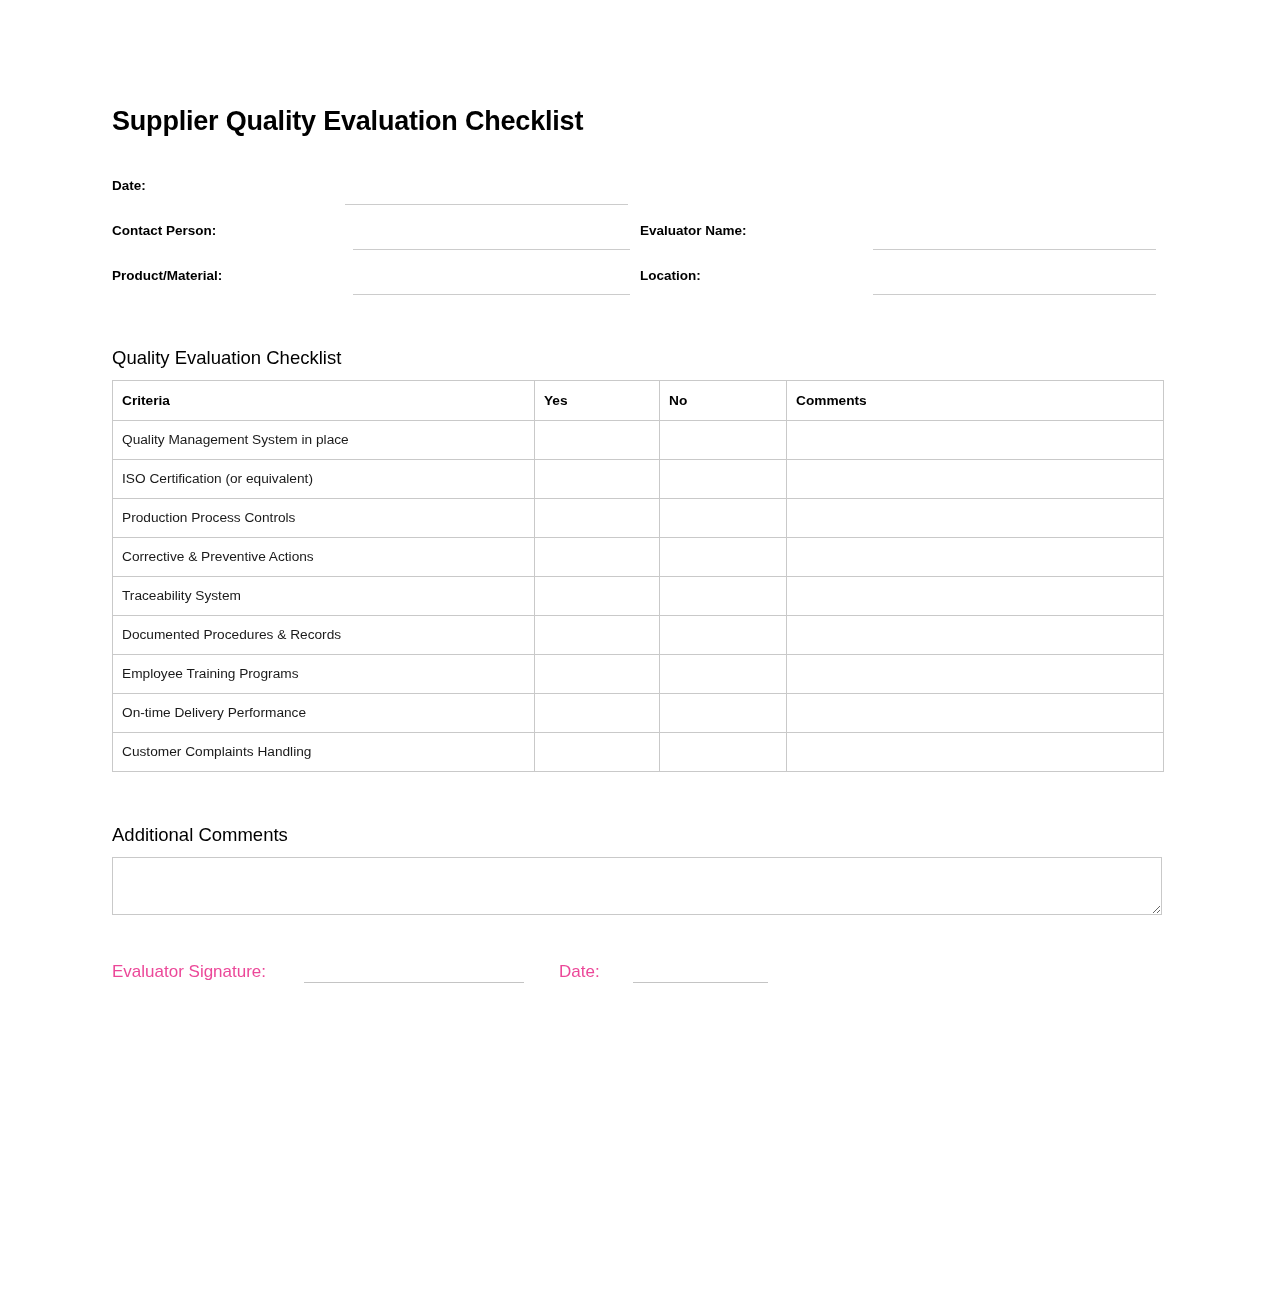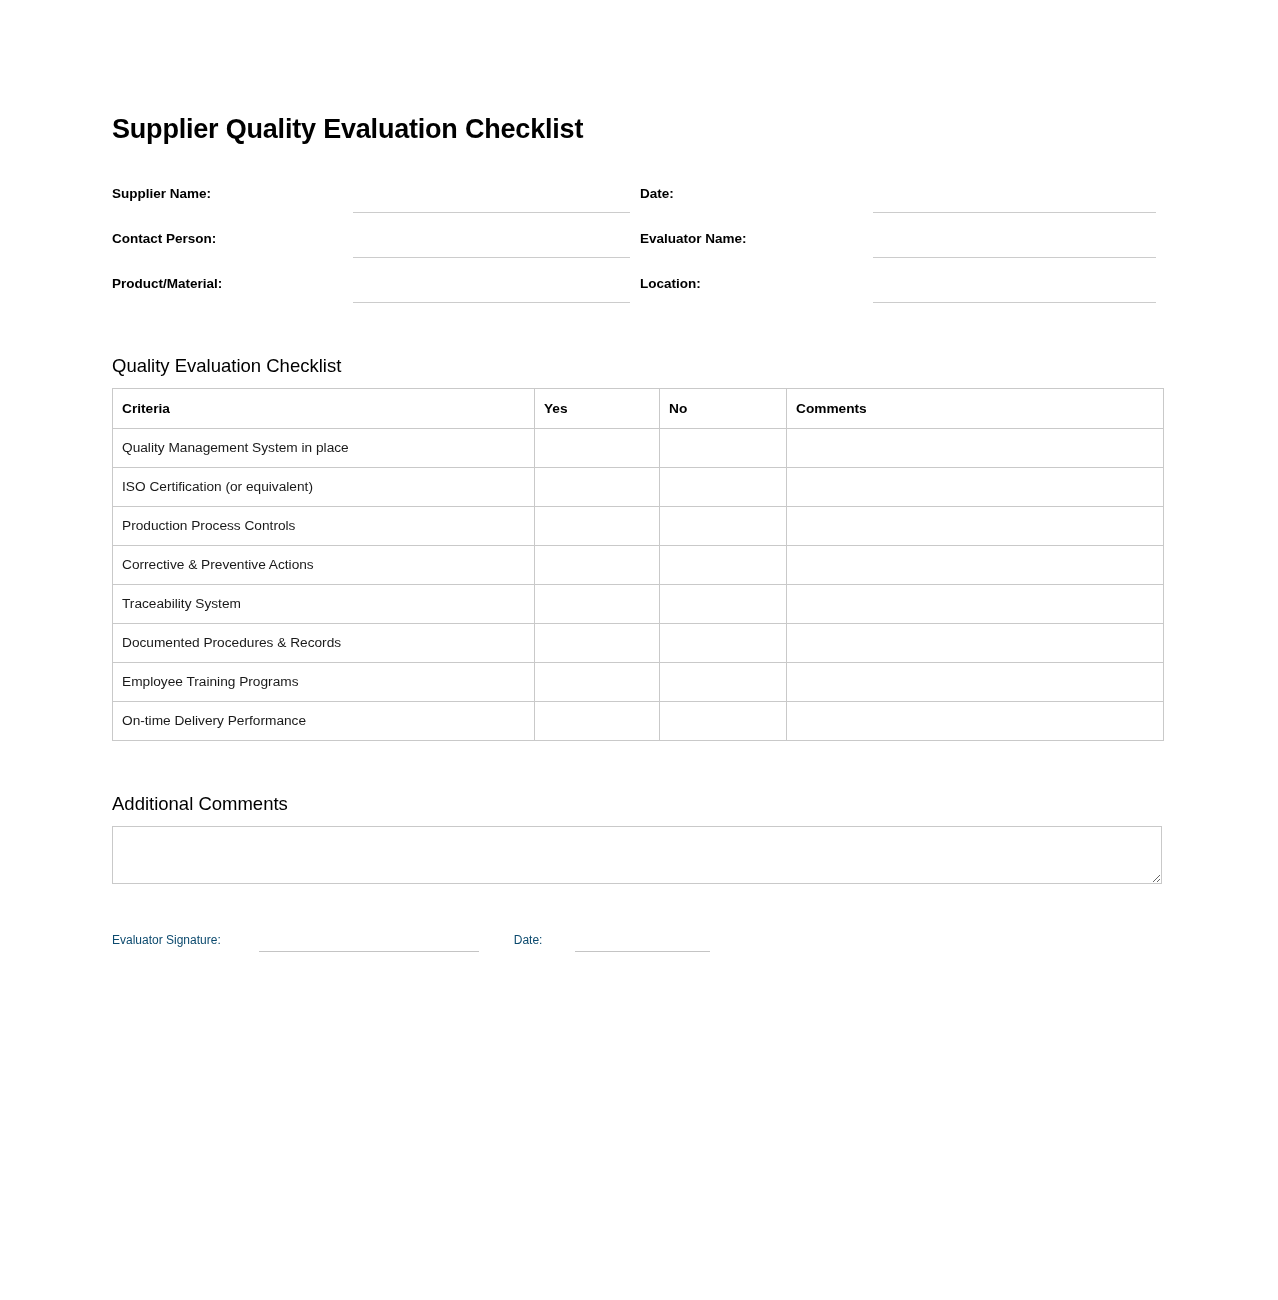--- a/index.html
+++ b/index.html
@@ -19,21 +19,21 @@
   .page {
     position: relative;
     width: 1278px;
     height: 1300px;
     overflow: hidden;
   }
 
   .doc {
     position: absolute;
     left: 112px;
-    top: 112px;
+    top: 104px;
     width: 1052px;
   }
 
   
   .doc-title {
     font-size: 27px;
     font-weight: bold;
     letter-spacing: -0.2px;
     line-height: 34px;
     margin: 0 0 22px 0;
@@ -137,23 +137,23 @@
     resize: vertical;
   }
 
   
   .sig-row {
     display: flex;
     align-items: flex-end;
     margin-top: 47px;
   }
   .sig-label {
-    font-size: 12px;
+    font-size: 17px;
     line-height: 19px;
-    color: #0c4a6e;
+    color: #ec4899;
     white-space: nowrap;
     padding-bottom: 2px;
   }
   .sig-line {
     border: none;
     border-bottom: 1px solid #c4c4c4;
     background: transparent;
     outline: none;
     font-family: "Liberation Sans", sans-serif;
     font-size: 14px;
@@ -170,24 +170,20 @@
 <body>
 
 <div class="page">
   <div class="doc">
 
     <h1 class="doc-title">Supplier Quality Evaluation Checklist</h1>
 
     <div class="meta-grid">
 
       <div class="meta-row">
-        <div class="meta-cell left">
-          <span class="meta-label">Supplier Name:</span>
-          <input class="meta-input" type="text" value="" style="">
-        </div>
         <div class="meta-cell right">
           <span class="meta-label">Date:</span>
           <input class="meta-input" type="text" value="" style="">
         </div>
       </div>
 
       <div class="meta-row">
         <div class="meta-cell left">
           <span class="meta-label">Contact Person:</span>
           <input class="meta-input" type="text" value="" style="">
@@ -270,20 +266,26 @@
             <td></td>
             <td></td>
             <td></td>
           </tr>
           <tr>
             <td>On-time Delivery Performance</td>
             <td></td>
             <td></td>
             <td></td>
           </tr>
+          <tr>
+            <td>Customer Complaints Handling</td>
+            <td></td>
+            <td></td>
+            <td></td>
+          </tr>
         </tbody>
     </table>
 
     <h2 class="section-heading">Additional Comments</h2>
 
     <textarea class="comments-area" placeholder="" style=""></textarea>
 
     <div class="sig-row">
       <span class="sig-label">Evaluator Signature:</span>
       <input class="sig-line signature" type="text" value="" style="">

